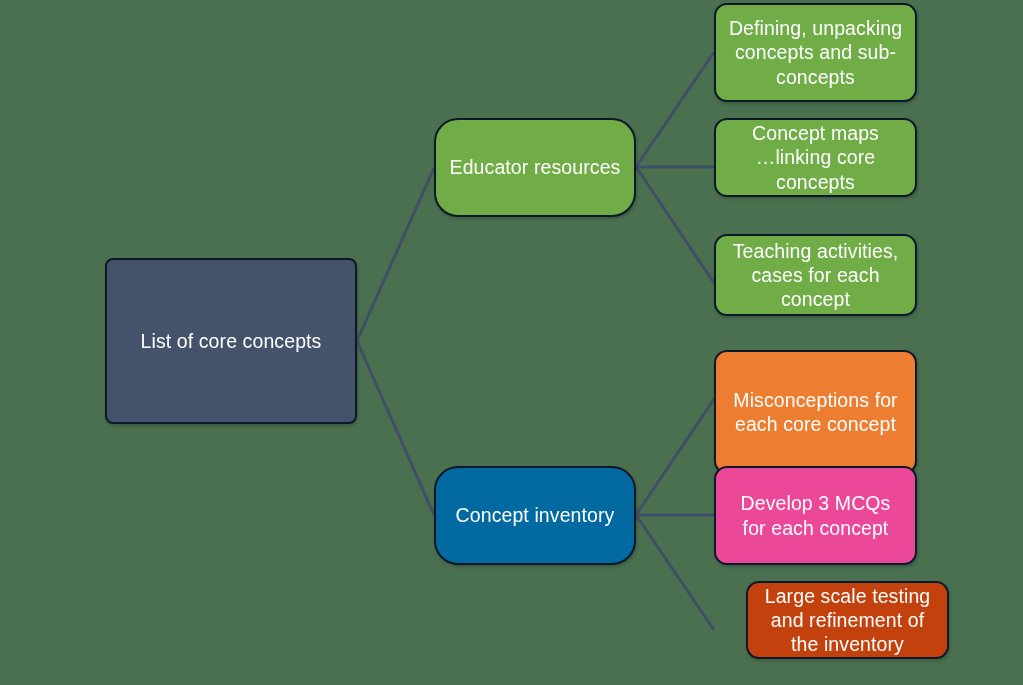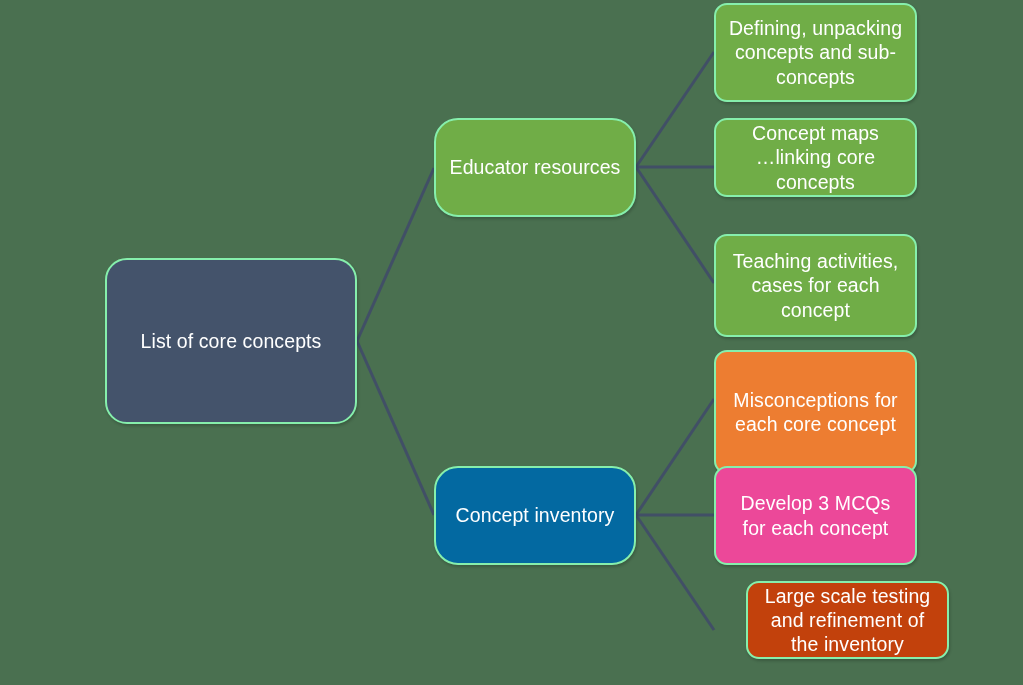--- a/index.html
+++ b/index.html
@@ -34,21 +34,21 @@
   }
 
   .node {
     position: absolute;
     box-sizing: border-box;
     display: flex;
     align-items: center;
     justify-content: center;
     text-align: center;
     color: #ffffff;
-    border: 2px solid #86efac;
+    border: 2px solid #0f172a;
     border-radius: 14px;
     padding: 4px 10px;
     line-height: 1.24;
     letter-spacing: 0.1px;
     box-shadow: 1px 2px 3px rgba(0,0,0,0.20);
   }
 
   .node-root {
     border-radius: 22px;
     font-size: 19.5px;
@@ -83,21 +83,21 @@
       <line x1="636" y1="167" x2="714" y2="52"></line>
       <line x1="636" y1="167" x2="714" y2="167"></line>
       <line x1="636" y1="167" x2="714" y2="283"></line>
 
       <line x1="636" y1="515" x2="714" y2="399"></line>
       <line x1="636" y1="515" x2="714" y2="515"></line>
       <line x1="636" y1="515" x2="714" y2="630"></line>
     </g>
   </svg>
 
-  <div class="node node-root" style="left:105px; top:258px; width:252px; height:166px; background:#44536b;">
+  <div class="node node-root" style="left:105px; top:258px; width:252px; height:166px; background:#44536b;border-radius:8px;">
     <span class="node-label">List of core concepts</span>
   </div>
 
   <div class="node node-branch" style="left:434px; top:118px; width:202px; height:99px; background:#70ad47;">
     <span class="node-label">Educator resources</span>
   </div>
 
   <div class="node node-branch" style="left:434px; top:466px; width:202px; height:99px; background:#0369a1;">
     <span class="node-label">Concept inventory</span>
   </div>
@@ -107,21 +107,21 @@
 concepts and sub-
 concepts</span>
   </div>
 
   <div class="node node-leaf" style="left:714px; top:118px; width:203px; height:79px; background:#70ad47;">
     <span class="node-label">Concept maps
 …linking core
 concepts</span>
   </div>
 
-  <div class="node node-leaf" style="left:714px; top:234px; width:203px; height:103px; background:#70ad47;">
+  <div class="node node-leaf" style="left:714px; top:234px; width:203px; height:82px; background:#70ad47;">
     <span class="node-label">Teaching activities,
 cases for each
 concept</span>
   </div>
 
   <div class="node node-leaf" style="left:714px; top:350px; width:203px; height:124px; background:#ed7d31;">
     <span class="node-label">Misconceptions for
 each core concept</span>
   </div>
 

